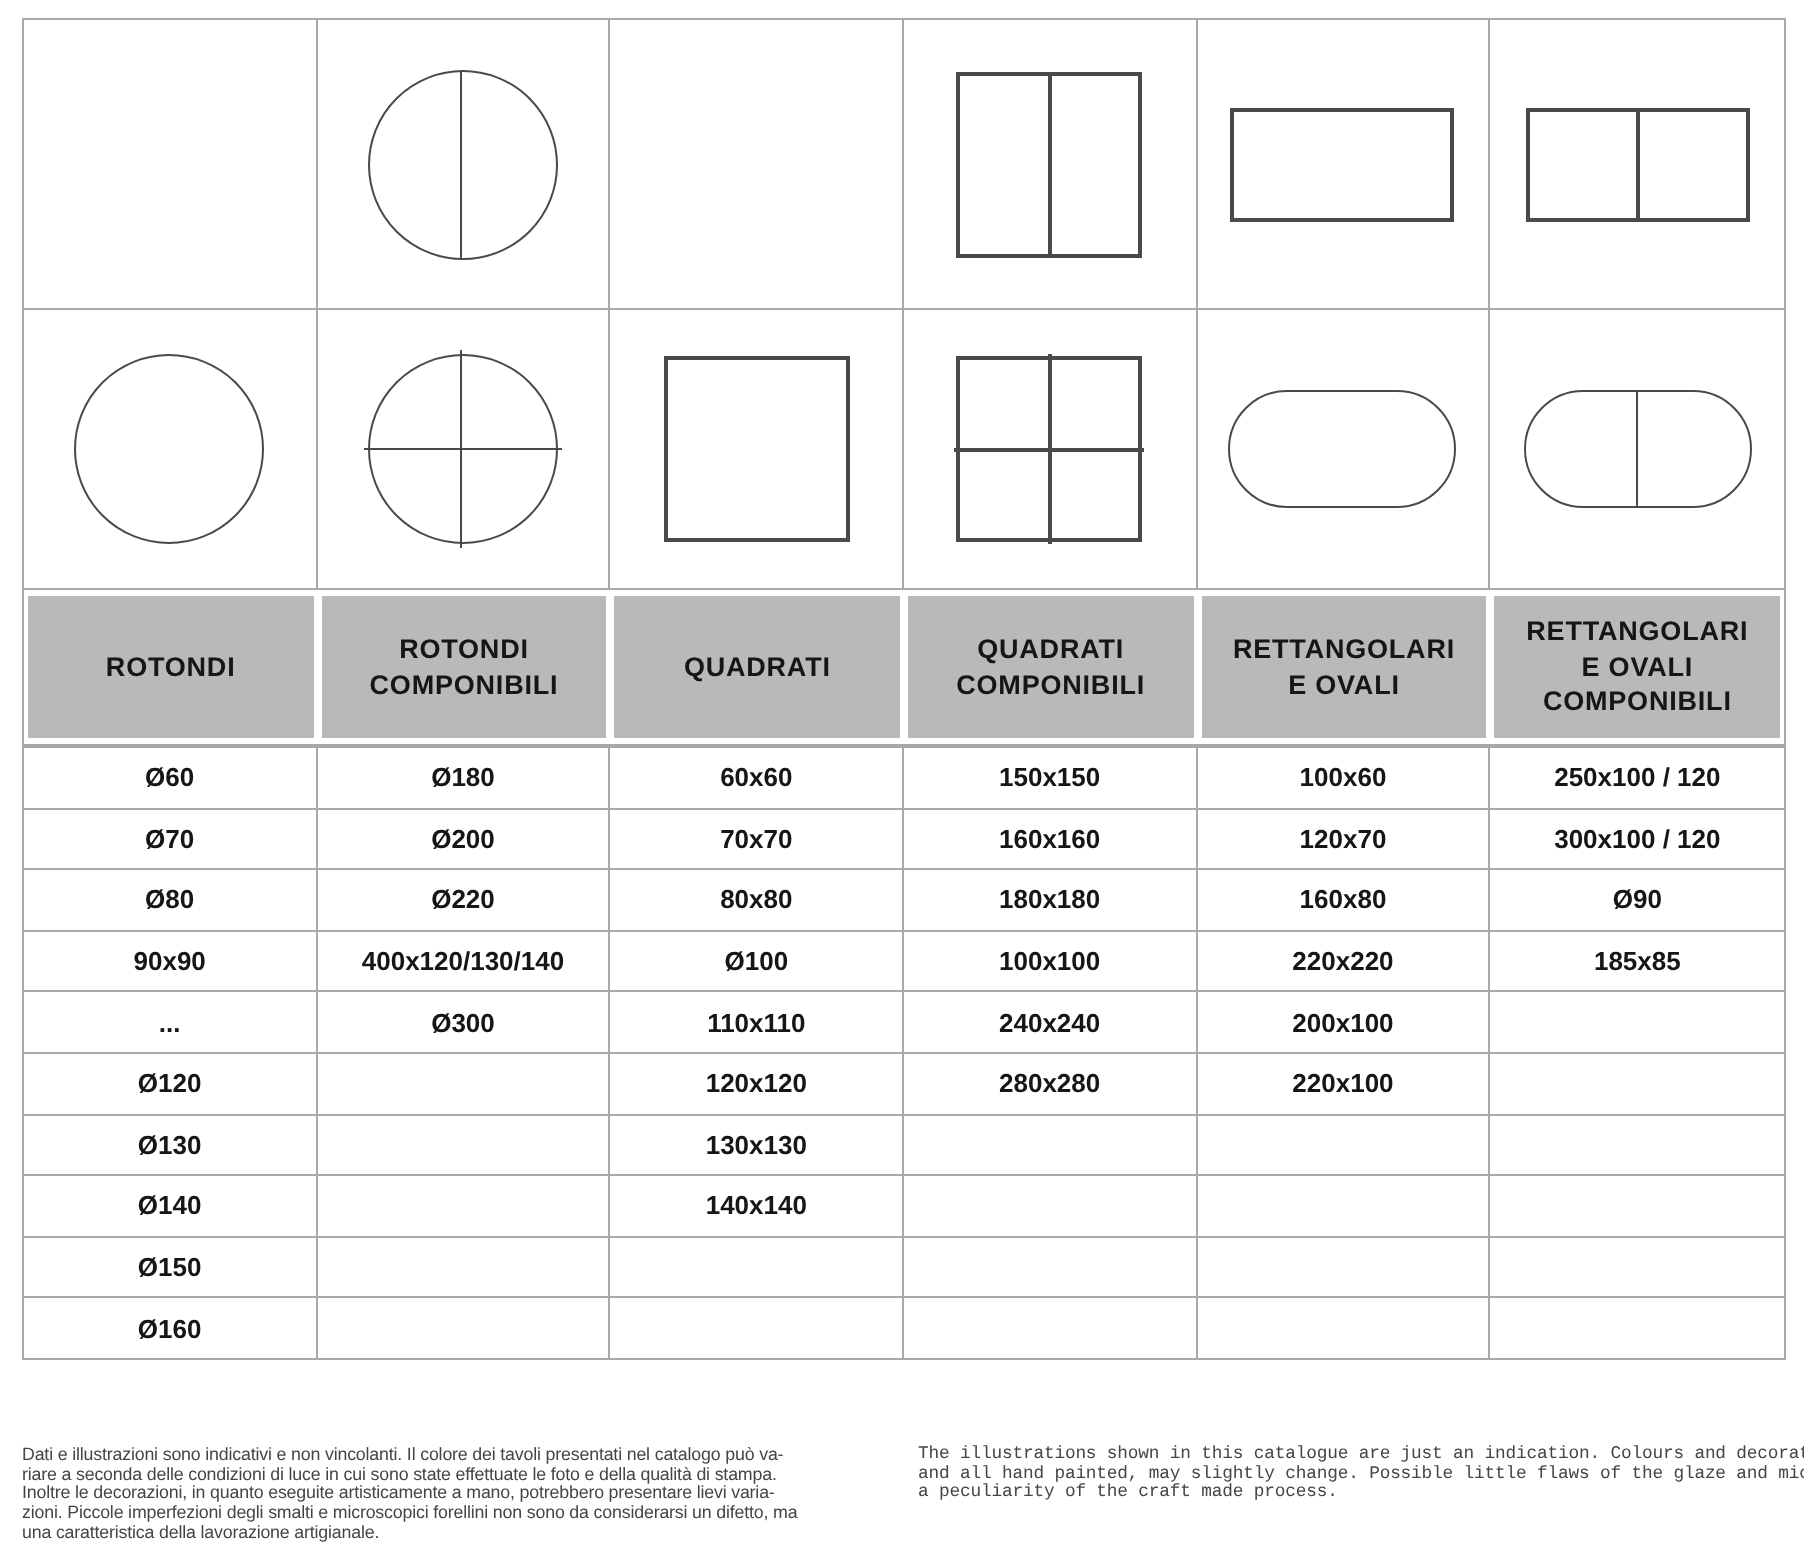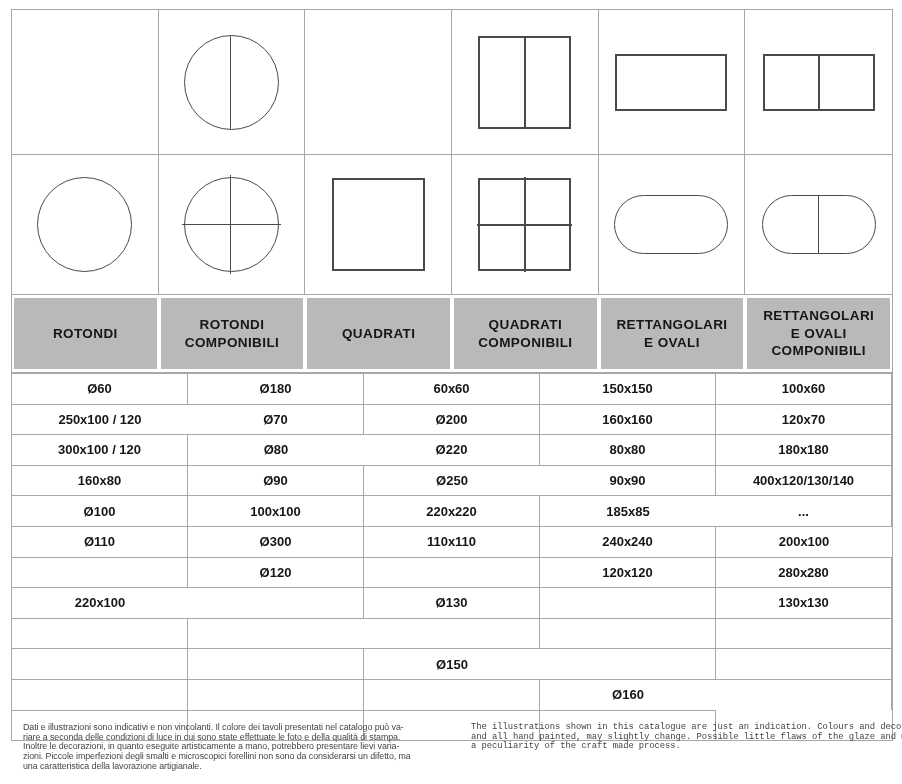--- a/index.html
+++ b/index.html
@@ -79,41 +79,40 @@
     font-weight: bold;
     font-size: 13.5px;
     letter-spacing: 0.4px;
     line-height: 1.3;
     color: var(--cell-text);
     white-space: pre-line;
   }
   
   .data-rows {
     display: grid;
-    grid-template-columns: repeat(5, 1fr);
+    grid-template-columns: repeat(6, 1fr);
     grid-auto-rows: 30.6px;
   }
   .dcell {
     border-right: 1px solid var(--grid-line);
     border-top: 1px solid var(--grid-line);
     display: flex; align-items: center; justify-content: center;
     font-weight: bold;
     font-size: 13px;
     color: var(--cell-text);
     background: #fff;
   }
   .dcell:nth-child(6n) { border-right: none; }
   .data-rows .dcell:nth-child(-n+6) { border-top: 1px solid var(--grid-line); }
   
   .footnotes {
     position: absolute;
     left: 11px; top: 723px;
     width: 880px;
     display: flex;
-    margin-left: 12px;
   }
   .note {
     font-size: 8.9px;
     line-height: 9.7px;
     letter-spacing: -0.08px;
     color: var(--footnote-text);
     white-space: pre;
   }
   .note.it { width: 448px; }
   .note.en { width: 432px; font-family: Liberation Mono, monospace; }
@@ -201,56 +200,57 @@
       </div>
     <div class="data-rows" id="data-rows">
         <div class="dcell">Ø60</div>
         <div class="dcell">Ø180</div>
         <div class="dcell">60x60</div>
         <div class="dcell">150x150</div>
         <div class="dcell">100x60</div>
         <div class="dcell">250x100 / 120</div>
         <div class="dcell">Ø70</div>
         <div class="dcell">Ø200</div>
+        <div class="dcell">70x70</div>
         <div class="dcell">160x160</div>
         <div class="dcell">120x70</div>
         <div class="dcell">300x100 / 120</div>
         <div class="dcell">Ø80</div>
         <div class="dcell">Ø220</div>
         <div class="dcell">80x80</div>
         <div class="dcell">180x180</div>
         <div class="dcell">160x80</div>
         <div class="dcell">Ø90</div>
-        <div class="dcell">Ø250</div>
         <div class="dcell">90x90</div>
         <div class="dcell">400x120/130/140</div>
         <div class="dcell">Ø100</div>
         <div class="dcell">100x100</div>
         <div class="dcell">220x220</div>
         <div class="dcell">185x85</div>
         <div class="dcell">...</div>
-        <div class="dcell">Ø110</div>
         <div class="dcell">Ø300</div>
         <div class="dcell">110x110</div>
         <div class="dcell">240x240</div>
         <div class="dcell">200x100</div>
         <div class="dcell"></div>
         <div class="dcell">Ø120</div>
         <div class="dcell"></div>
         <div class="dcell">120x120</div>
         <div class="dcell">280x280</div>
         <div class="dcell">220x100</div>
         <div class="dcell"></div>
         <div class="dcell">Ø130</div>
         <div class="dcell"></div>
         <div class="dcell">130x130</div>
         <div class="dcell"></div>
         <div class="dcell"></div>
         <div class="dcell"></div>
-        <div class="dcell"></div>
+        <div class="dcell">Ø140</div>
+        <div class="dcell"></div>
+        <div class="dcell">140x140</div>
         <div class="dcell"></div>
         <div class="dcell"></div>
         <div class="dcell"></div>
         <div class="dcell">Ø150</div>
         <div class="dcell"></div>
         <div class="dcell"></div>
         <div class="dcell"></div>
         <div class="dcell"></div>
         <div class="dcell"></div>
         <div class="dcell">Ø160</div>

